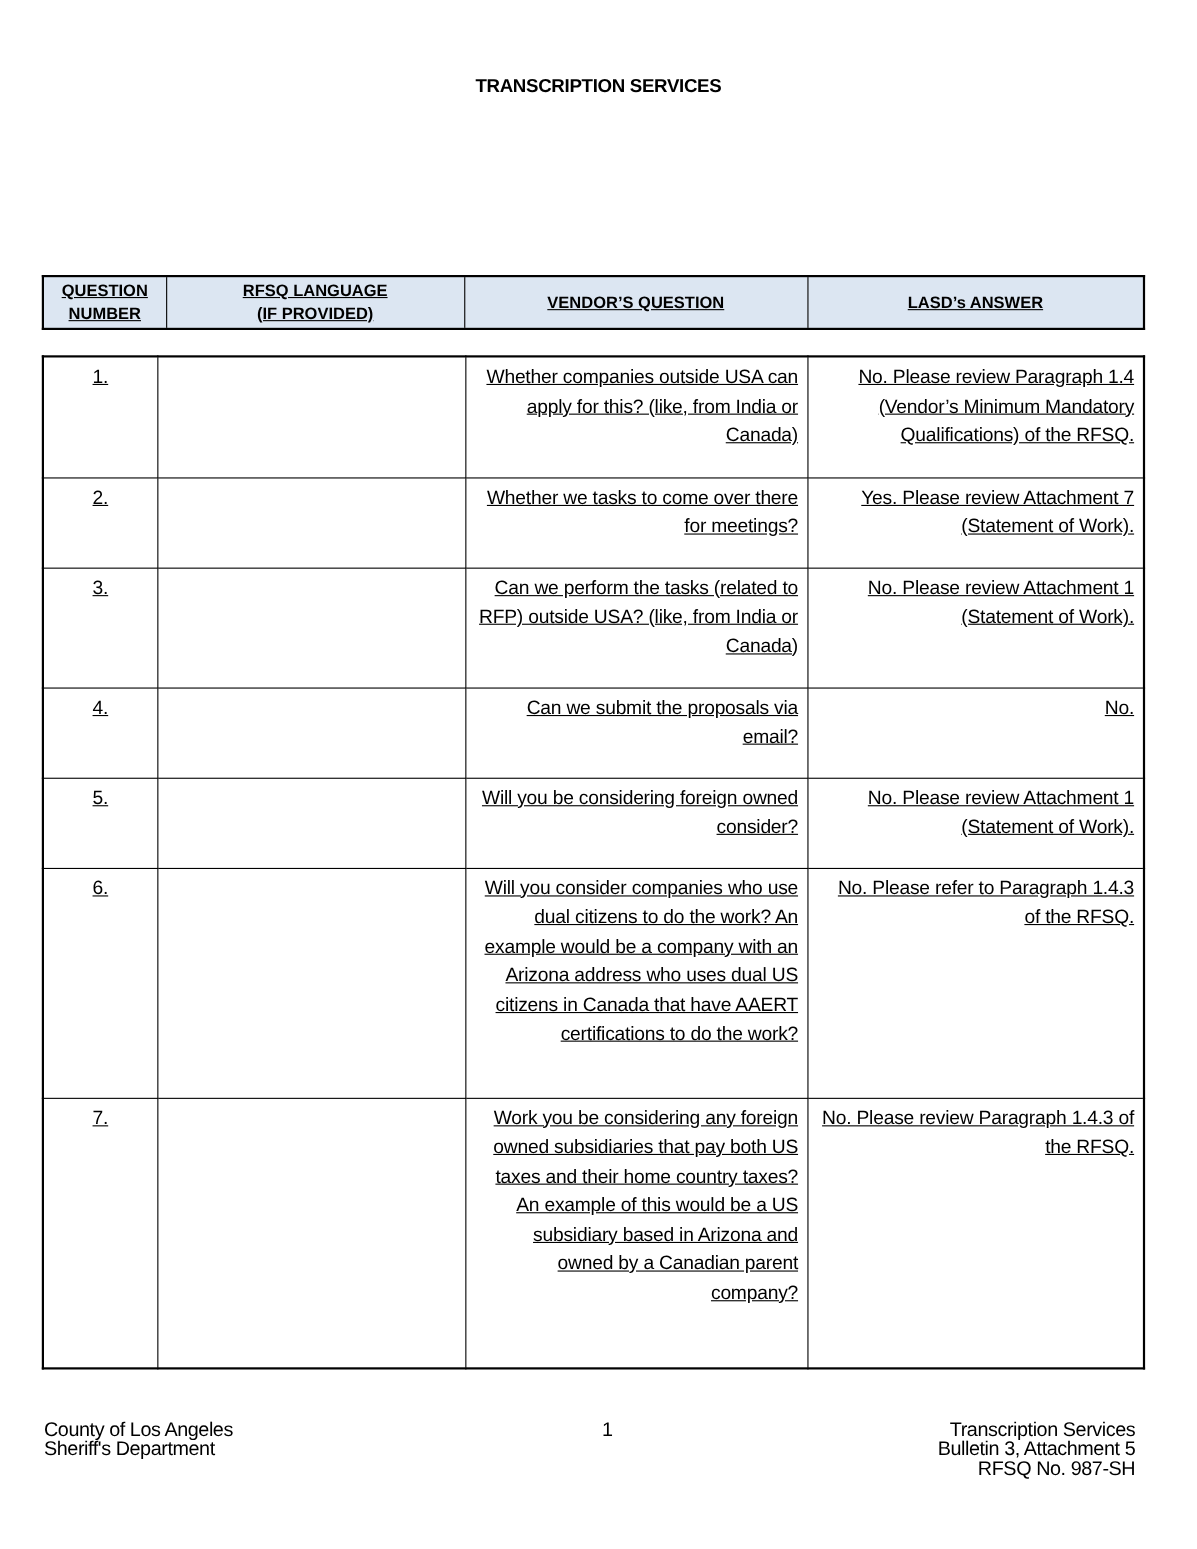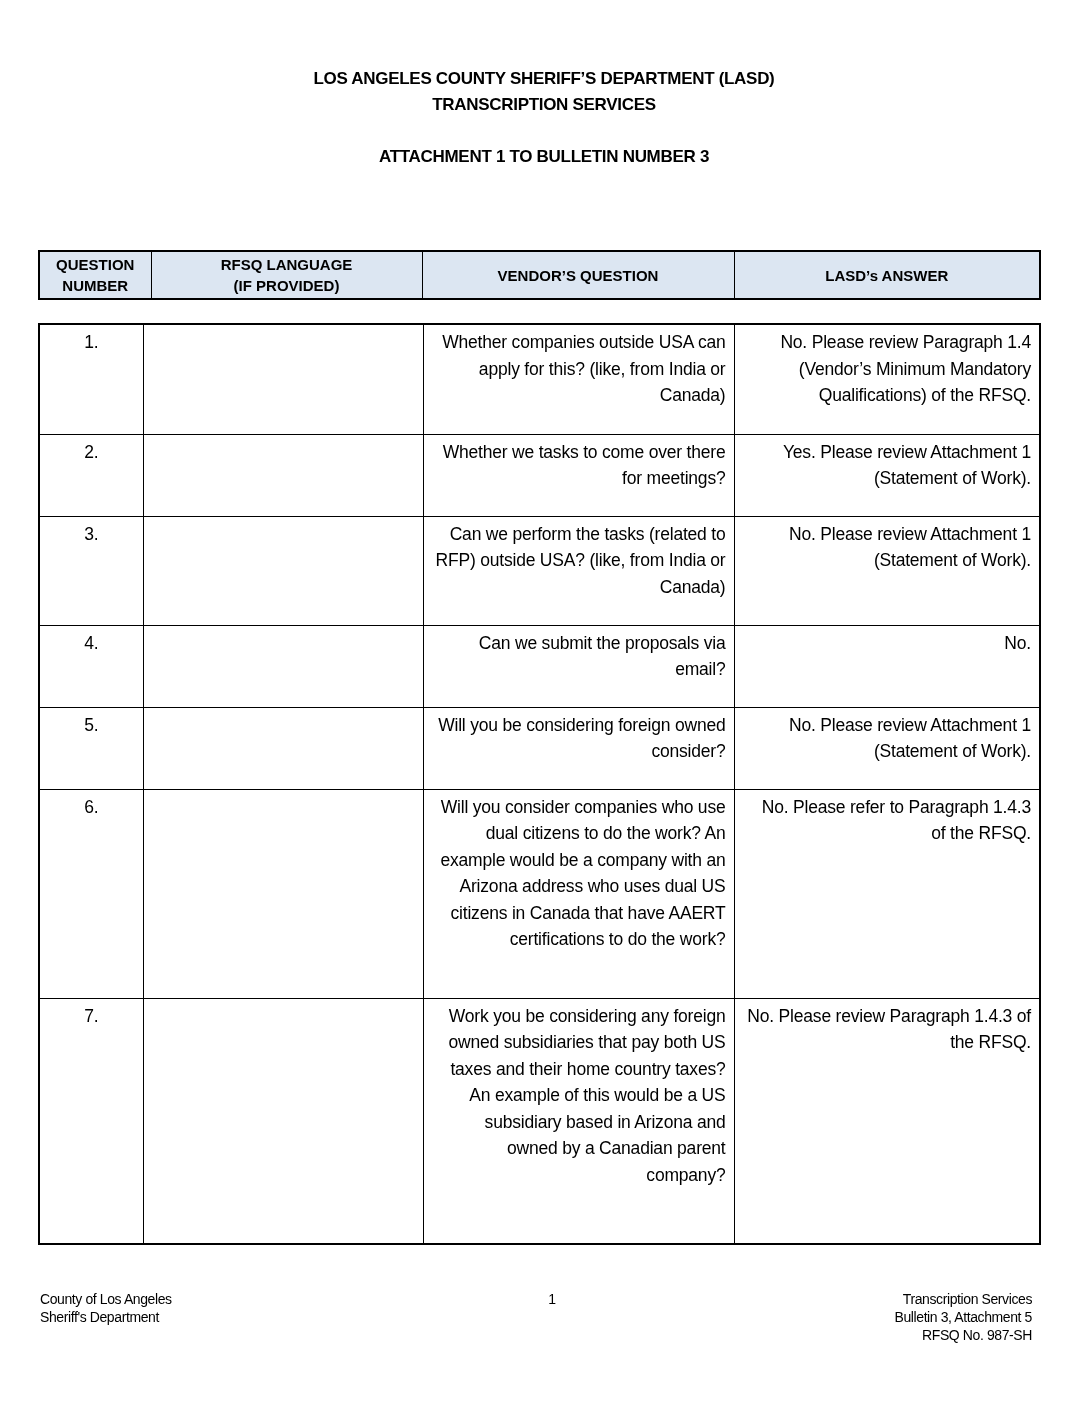--- a/index.html
+++ b/index.html
@@ -1,39 +1,37 @@
 <!DOCTYPE html>
 <html><head>
 <meta charset="utf-8">
 <style>
   html, body { margin:0; padding:0; background:#ffffff; }
   body { width:1088px; height:1408px; position:relative; font-family:"Liberation Sans", sans-serif; color:#000; }
   .title-block { position:absolute; top:66px; left:0; width:1088px; text-align:center; font-weight:bold; font-size:17px; line-height:26px; font-family:"Liberation Sans", sans-serif; letter-spacing:-0.3px; }
   .title-block .gap { height:26px; }
-  table { border-collapse:collapse; position:absolute; left:38px; width:1001px; table-layout:fixed; }
+  table { border-collapse:collapse; position:absolute; left:38px; width:1001px; table-layout:fixed;text-decoration:underline; }
   .hdr { top:250px; height:50px; }
   .hdr td { background:#dce6f2; border:2px solid #000; border-width:1px; text-align:center; font-weight:bold; font-size:15px; line-height:21px; vertical-align:middle; padding:0 4px; }
   .hdr { border:2px solid #000; }
   .body { top:323px; border:2px solid #000; }
   .body td { border:1.5px solid #000; vertical-align:top; font-size:17.5px; line-height:26.5px; padding:4px 8px 0 10px; letter-spacing:-0.2px;text-align:right; }
   .body td.num { text-align:center; padding-left:0; padding-right:0; }
   col.c1 { width:104px; } col.c2 { width:280px; } col.c3 { width:311px; } col.c4 { width:306px; }
-  .footer { position:absolute; top:1290px; font-size:14px; line-height:18px; font-family:"Liberation Sans", sans-serif; letter-spacing:-0.4px; }
+  .footer { position:absolute; top:1290px; font-size:18px; line-height:18px; font-family:"Liberation Sans", sans-serif; letter-spacing:-0.4px; }
   .f-left { left:40px; }
   .f-center { left:0; width:1104px; text-align:center; }
   .f-right { right:56px; text-align:right; }
 </style>
 </head>
 <body>
 
 <div class="title-block">
-  <div>LOS ANGELES COUNTY SHERIFF’S DEPARTMENT (LASD)</div>
   <div>TRANSCRIPTION SERVICES</div>
   <div class="gap"></div>
-  <div>ATTACHMENT 1 TO BULLETIN NUMBER 3</div>
 </div>
 
 <table class="hdr">
   <colgroup>
       <col style="width:112px">
       <col style="width:271px">
       <col style="width:312px">
       <col style="width:306px">
     </colgroup>
   <tbody>
@@ -57,21 +55,21 @@
       <tr style="height:110px">
     <td class="num">1.</td>
     <td></td>
     <td>Whether companies outside USA can apply for this? (like, from India or Canada)</td>
     <td>No.  Please review Paragraph 1.4 (Vendor’s Minimum Mandatory Qualifications) of the RFSQ.</td>
   </tr>
   <tr style="height:82px">
     <td class="num">2.</td>
     <td></td>
     <td>Whether we tasks to come over there for meetings?</td>
-    <td>Yes.  Please review Attachment 1 (Statement of Work).</td>
+    <td>Yes.  Please review Attachment 7 (Statement of Work).</td>
   </tr>
   <tr style="height:109px">
     <td class="num">3.</td>
     <td></td>
     <td>Can we perform the tasks (related to RFP) outside USA? (like, from India or Canada)</td>
     <td>No.  Please review Attachment 1 (Statement of Work).</td>
   </tr>
   <tr style="height:82px">
     <td class="num">4.</td>
     <td></td>

